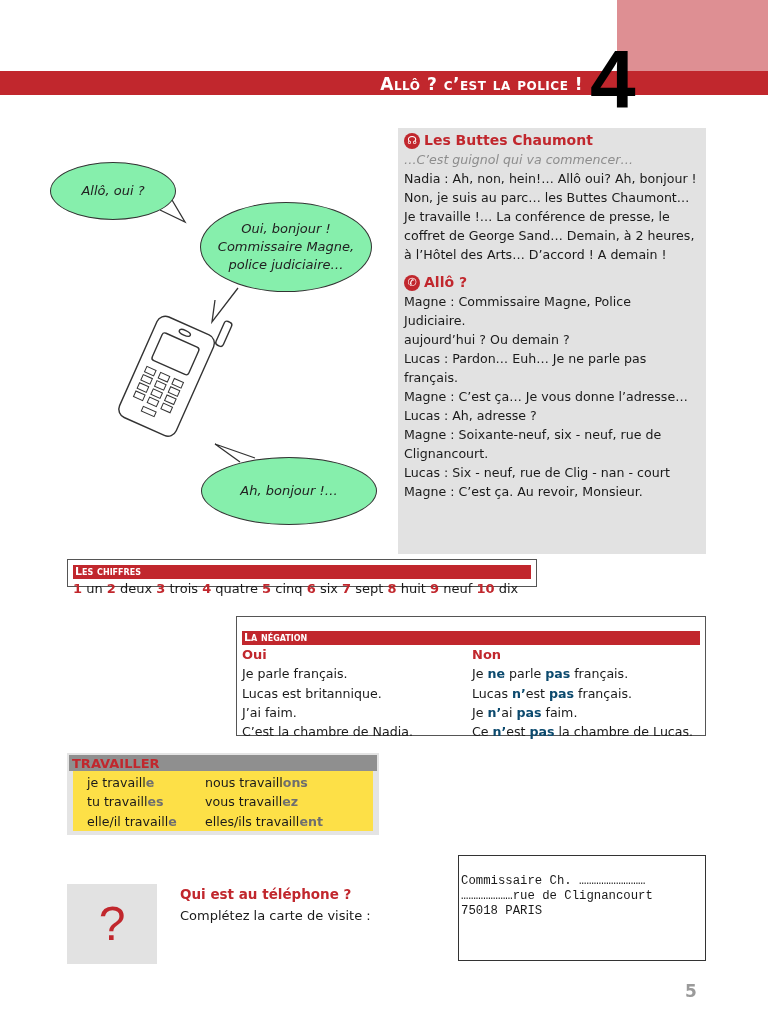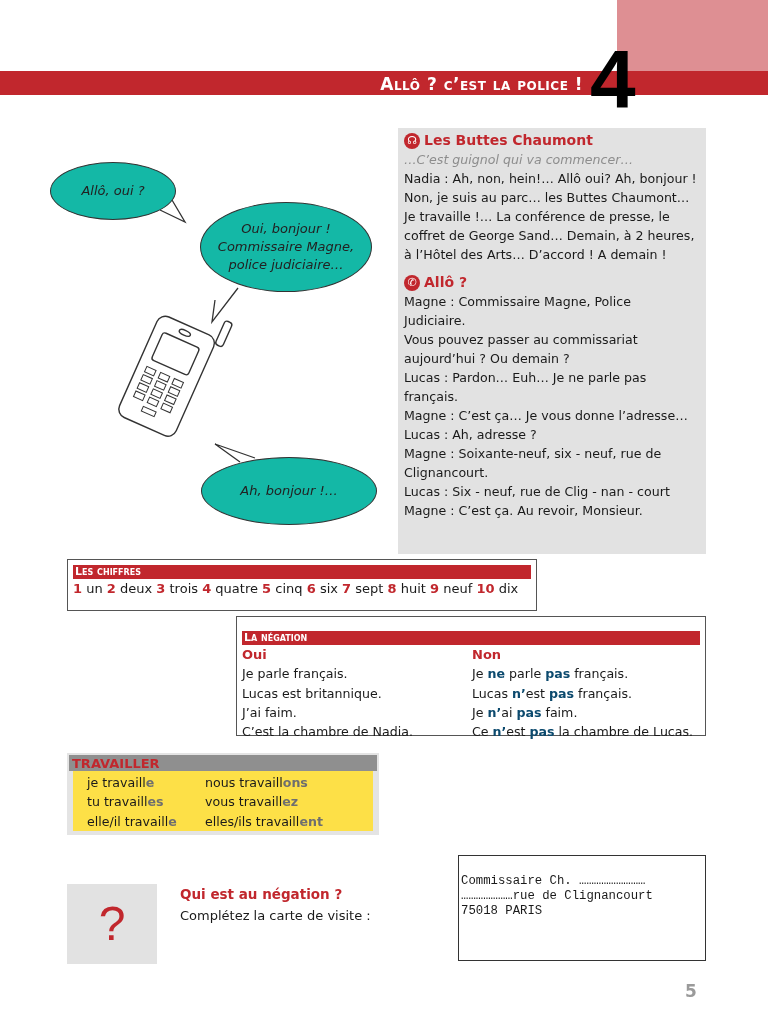--- a/index.html
+++ b/index.html
@@ -9,24 +9,24 @@
   .title-bar { left: 0; top: 71px; width: 768px; height: 24px; background: #c1272d; }
   .title-text { right: 185px; top: 71px; height: 24px; line-height: 26px; color: #fff; font-weight: bold; font-size: 17px; font-variant: small-caps; letter-spacing: 0.5px; }
   .chapter-num { left: 590px; top: 38px; font-family: "Liberation Sans", sans-serif; font-weight: bold; font-size: 82px; line-height: 82px; color: #000; }
 
   .dialog-box { left: 398px; top: 128px; width: 308px; height: 426px; background: #e2e2e2; padding: 3px 6px; box-sizing: border-box; font-size: 12.6px; line-height: 19px; }
   .sec-head { color: #c1272d; font-weight: bold; font-size: 14px; display: flex; align-items: center; gap: 4px; }
   .sec-icon { width: 16px; height: 16px; border-radius: 50%; background: #c1272d; color: #fff; font-size: 11px; line-height: 16px; text-align: center; display: inline-block; }
   .subtitle { color: #8d8d8d; font-style: italic; }
   .line { white-space: nowrap; }
 
-  .bubble { position: absolute; border: 1.3px solid #333; border-radius: 50%; background: #14b8a6; display: flex; align-items: center; justify-content: center; text-align: center; font-family: "DejaVu Sans", sans-serif; font-style: italic; font-size: 13px; line-height: 18px; color: #222; }
+  .bubble { position: absolute; border: 1.3px solid #333; border-radius: 50%; background: #86efac; display: flex; align-items: center; justify-content: center; text-align: center; font-family: "DejaVu Sans", sans-serif; font-style: italic; font-size: 13px; line-height: 18px; color: #222; }
   svg.art { position: absolute; left: 0; top: 0; }
 
-  .chiffres { left: 67px; top: 559px; width: 470px; height: 52px; border: 1.5px solid #555; box-sizing: border-box; padding: 5px 5px; }
+  .chiffres { left: 67px; top: 559px; width: 470px; height: 28px; border: 1.5px solid #555; box-sizing: border-box; padding: 5px 5px; }
   .box-head { background: #c1272d; color: #fff; font-weight: bold; font-size: 11px; font-variant: small-caps; height: 14px; line-height: 14px; padding-left: 2px; }
   .chiffres-row { font-size: 13px; line-height: 20px; white-space: nowrap; }
   .num { color: #c1272d; font-weight: bold; }
 
   .negation { left: 236px; top: 616px; width: 470px; height: 120px; border: 1.5px solid #555; box-sizing: border-box; padding: 14px 5px; }
   .neg-grid { display: grid; grid-template-columns: 230px 230px; font-size: 12.6px; line-height: 19.3px; }
   .neg-head { color: #c1272d; font-weight: bold; font-size: 13px; }
   .red { color: #0c4a6e; font-weight: bold; }
 
   .travailler { left: 67px; top: 753px; width: 312px; height: 82px; background: #e4e4e4; padding: 2px; box-sizing: border-box; }
@@ -95,21 +95,20 @@
       <div class="line">à l’Hôtel des Arts… D’accord ! A demain !</div>
     </div>
   <div style="height:9px"></div>
   <div class="sec-head">
     <span class="sec-icon">✆</span>
     <span>Allô ?</span>
   </div>
   <div id="s2-lines">
       <div class="line">Magne : Commissaire Magne, Police</div>
       <div class="line">Judiciaire.</div>
-      <div class="line">Vous pouvez passer au commissariat</div>
       <div class="line">aujourd’hui ? Ou demain ?</div>
       <div class="line">Lucas : Pardon… Euh… Je ne parle pas</div>
       <div class="line">français.</div>
       <div class="line">Magne : C’est ça… Je vous donne l’adresse…</div>
       <div class="line">Lucas : Ah, adresse ?</div>
       <div class="line">Magne : Soixante-neuf, six - neuf, rue de</div>
       <div class="line">Clignancourt.</div>
       <div class="line">Lucas : Six - neuf, rue de Clig - nan - court</div>
       <div class="line">Magne : C’est ça. Au revoir, Monsieur.</div>
     </div>
@@ -142,17 +141,17 @@
       <div><span>je travaill</span><span class="ending">e</span></div>
       <div><span>nous travaill</span><span class="ending">ons</span></div>
       <div><span>tu travaill</span><span class="ending">es</span></div>
       <div><span>vous travaill</span><span class="ending">ez</span></div>
       <div><span>elle/il travaill</span><span class="ending">e</span></div>
       <div><span>elles/ils travaill</span><span class="ending">ent</span></div>
     </div>
 </div>
 
 <div class="abs qmark-box">?</div>
-<div class="abs question">Qui est au négation ?</div>
+<div class="abs question">Qui est au téléphone ?</div>
 <div class="abs instruction">Complétez la carte de visite :</div>
 <div class="abs card" id="card"><div>Commissaire Ch. ………………………</div><div>…………………rue de Clignancourt</div><div>75018 PARIS</div></div>
 
 <div class="abs page-num">5</div>
 
 </body></html>

